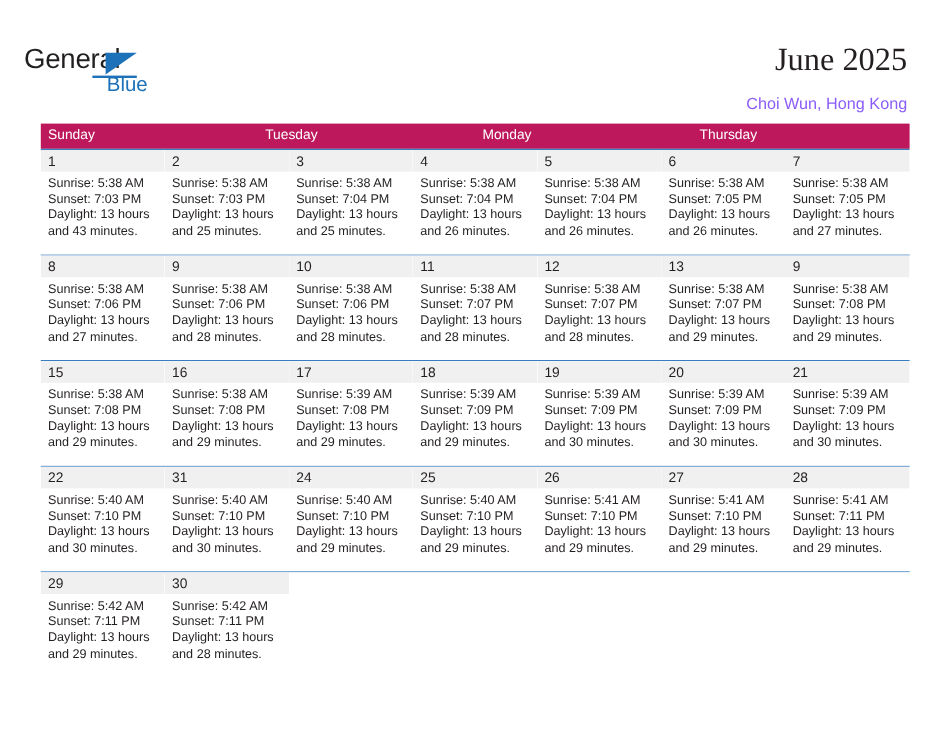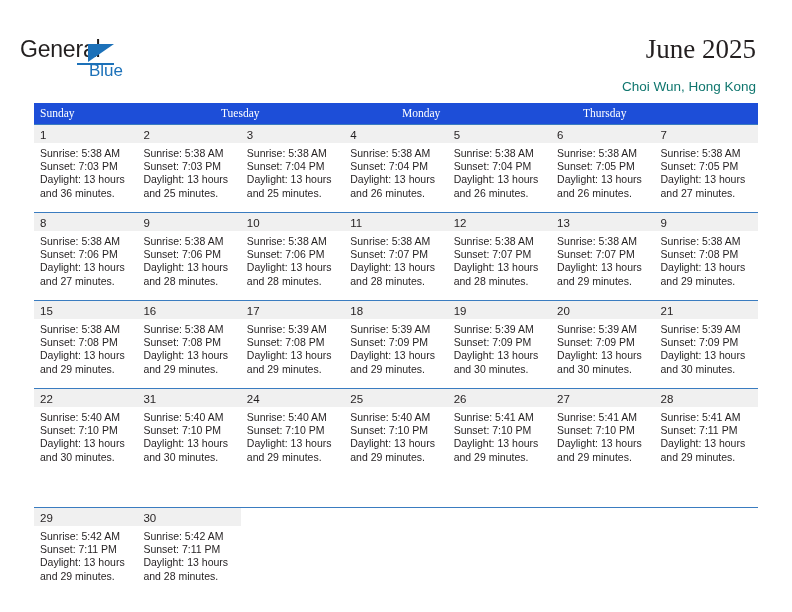--- a/index.html
+++ b/index.html
@@ -77,57 +77,56 @@
     color: #231f20;
     text-align: right;
     white-space: nowrap;
     font-family: Liberation Serif, serif;
   }
   .subtitle {
     position: absolute;
     right: 36px;
     top: 79px;
     font-size: 13.5px;
-    color: #0f766e;
+    color: #8b5cf6;
     text-align: right;
     white-space: nowrap;
   }
 
   
   .calendar {
     position: absolute;
     left: 34px;
     top: 103px;
     width: 724px;
   }
   .dow-row {
     display: flex;
     width: 100%;
-    background: #1d4ed8;
+    background: #be185d;
     height: 21px;
-    font-family: Liberation Serif, serif;
   }
   .dow {
     flex: 1 1 0;
     color: #ffffff;
     font-size: 11.5px;
     line-height: 21px;
     padding-left: 6px;
     box-sizing: border-box;
     white-space: nowrap;
     overflow: hidden;
   }
   .week {
     display: flex;
     width: 100%;
     border-top: 1.5px solid #3a7cc0;
     height: 88px;
     box-sizing: border-box;
   }
-  .week.last { height: 89px; margin-top: 31px; }
+  .week.last { height: 89px; }
   .cell {
     flex: 1 1 0;
     position: relative;
     box-sizing: border-box;
     background: #ffffff;
     overflow: hidden;
   }
   .daynum-band {
     height: 18px;
     background: #f0f0f0;
@@ -175,21 +174,21 @@
         <div class="dow">Thursday</div>
       </div>
     <div id="weeks-container">
         <div class="week">
           <div class="cell">
             <div class="daynum-band"><span class="daynum">1</span></div>
             <div class="events">
               <div class="evt">Sunrise: 5:38 AM</div>
               <div class="evt">Sunset: 7:03 PM</div>
               <div class="evt">Daylight: 13 hours</div>
-              <div class="evt">and 36 minutes.</div>
+              <div class="evt">and 43 minutes.</div>
             </div>
           </div>
           <div class="cell">
             <div class="daynum-band"><span class="daynum">2</span></div>
             <div class="events">
               <div class="evt">Sunrise: 5:38 AM</div>
               <div class="evt">Sunset: 7:03 PM</div>
               <div class="evt">Daylight: 13 hours</div>
               <div class="evt">and 25 minutes.</div>
             </div>

